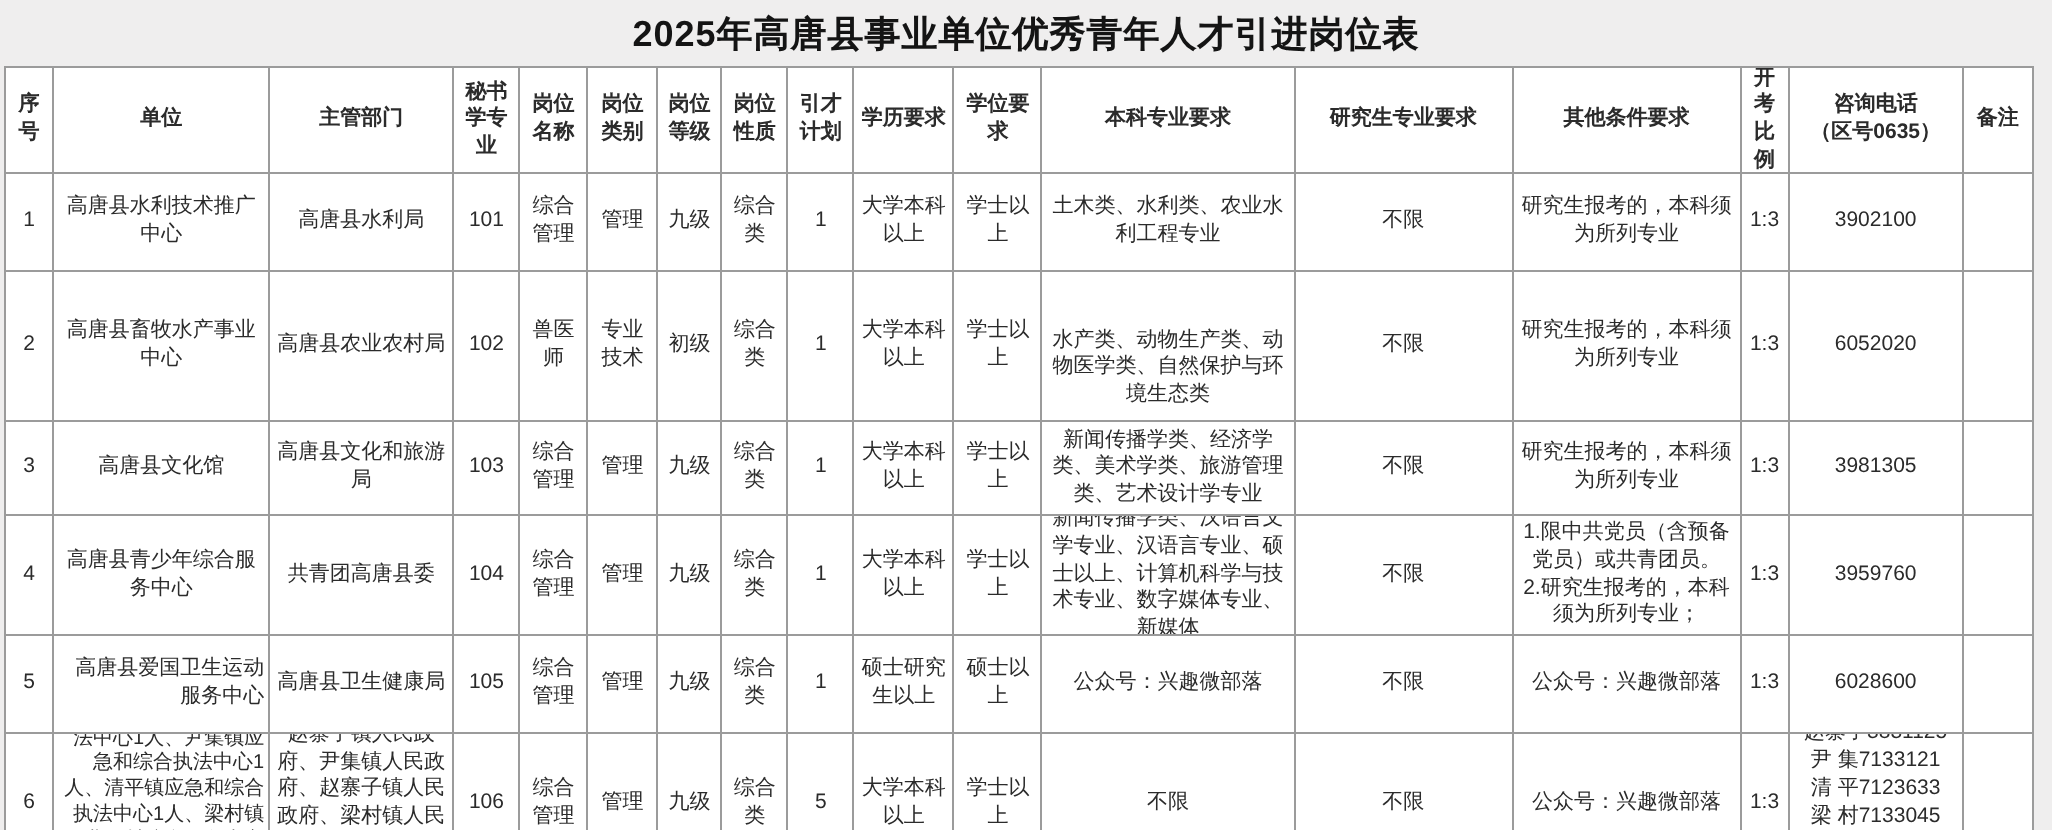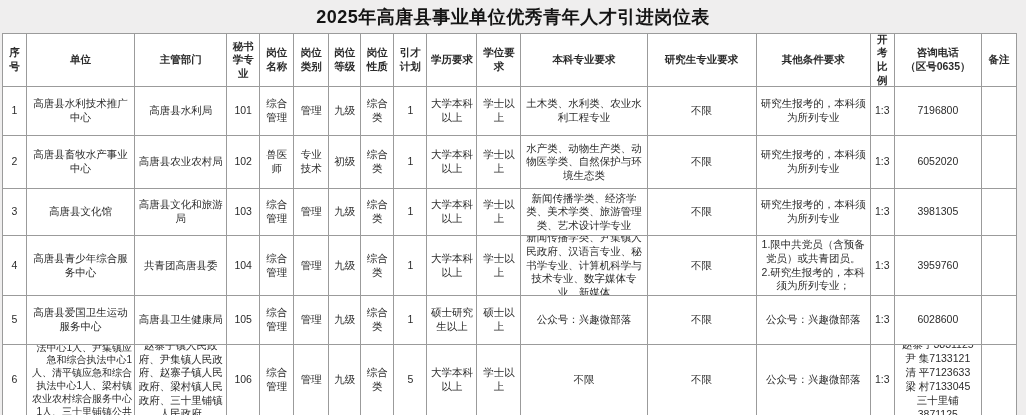--- a/index.html
+++ b/index.html
@@ -168,21 +168,21 @@
         <td>
           <div class="cw" style="height: 48px;">不限</div>
         </td>
         <td>
           <div class="cw" style="height: 48px;">研究生报考的，本科须为所列专业</div>
         </td>
         <td>
           <div class="cw" style="height: 48px;">1:3</div>
         </td>
         <td>
-          <div class="cw" style="height: 48px;">7196800</div>
+          <div class="cw" style="height: 48px;">3902100</div>
         </td>
         <td>
           <div class="cw" style="height: 48px;"></div>
         </td>
       </tr>
       <tr>
         <td>
           <div class="cw" style="height: 52px;">2</div>
         </td>
         <td>
@@ -209,21 +209,21 @@
         <td>
           <div class="cw" style="height: 52px;">1</div>
         </td>
         <td>
           <div class="cw" style="height: 52px;">大学本科以上</div>
         </td>
         <td>
           <div class="cw" style="height: 52px;">学士以上</div>
         </td>
         <td>
-          <div class="cw" style="height: 52px;">水产类、动物生产类、动物医学类、自然保护与环境生态类</div>
+          <div class="cw" style="height: 52px; margin-top: 22px;">水产类、动物生产类、动物医学类、自然保护与环境生态类</div>
         </td>
         <td>
           <div class="cw" style="height: 52px;">不限</div>
         </td>
         <td>
           <div class="cw" style="height: 52px;">研究生报考的，本科须为所列专业</div>
         </td>
         <td>
           <div class="cw" style="height: 52px;">1:3</div>
         </td>
@@ -315,21 +315,21 @@
         <td>
           <div class="cw" style="height: 59px;">1</div>
         </td>
         <td>
           <div class="cw" style="height: 59px;">大学本科以上</div>
         </td>
         <td>
           <div class="cw" style="height: 59px;">学士以上</div>
         </td>
         <td>
-          <div class="cw" style="height: 59px;">新闻传播学类、尹集镇人民政府、汉语言专业、秘书学专业、计算机科学与技术专业、数字媒体专业、新媒体</div>
+          <div class="cw" style="height: 59px;">新闻传播学类、汉语言文学专业、汉语言专业、硕士以上、计算机科学与技术专业、数字媒体专业、新媒体</div>
         </td>
         <td>
           <div class="cw" style="height: 59px;">不限</div>
         </td>
         <td>
           <div class="cw" style="height: 59px;">1.限中共党员（含预备党员）或共青团员。
 2.研究生报考的，本科须为所列专业；</div>
         </td>
         <td>
           <div class="cw" style="height: 59px;">1:3</div>
@@ -339,21 +339,21 @@
         </td>
         <td>
           <div class="cw" style="height: 59px;"></div>
         </td>
       </tr>
       <tr>
         <td>
           <div class="cw" style="height: 48px;">5</div>
         </td>
         <td>
-          <div class="cw" style="height: 48px;">高唐县爱国卫生运动服务中心</div>
+          <div class="cw" style="height: 48px; text-align: right;">高唐县爱国卫生运动服务中心</div>
         </td>
         <td>
           <div class="cw" style="height: 48px;">高唐县卫生健康局</div>
         </td>
         <td>
           <div class="cw" style="height: 48px;">105</div>
         </td>
         <td>
           <div class="cw" style="height: 48px;">综合管理</div>
         </td>

